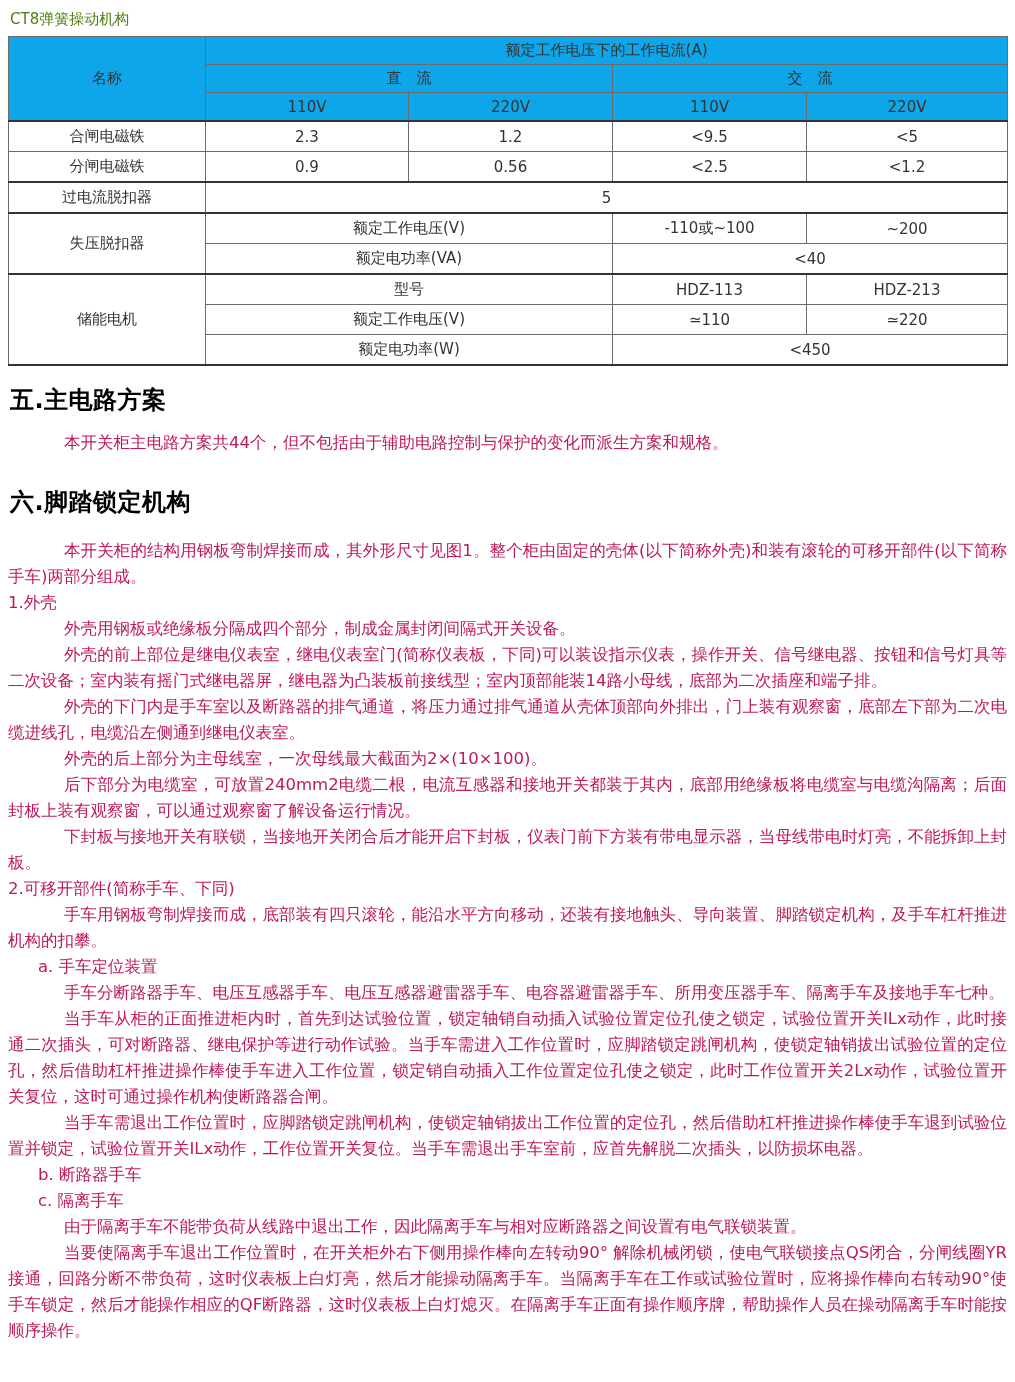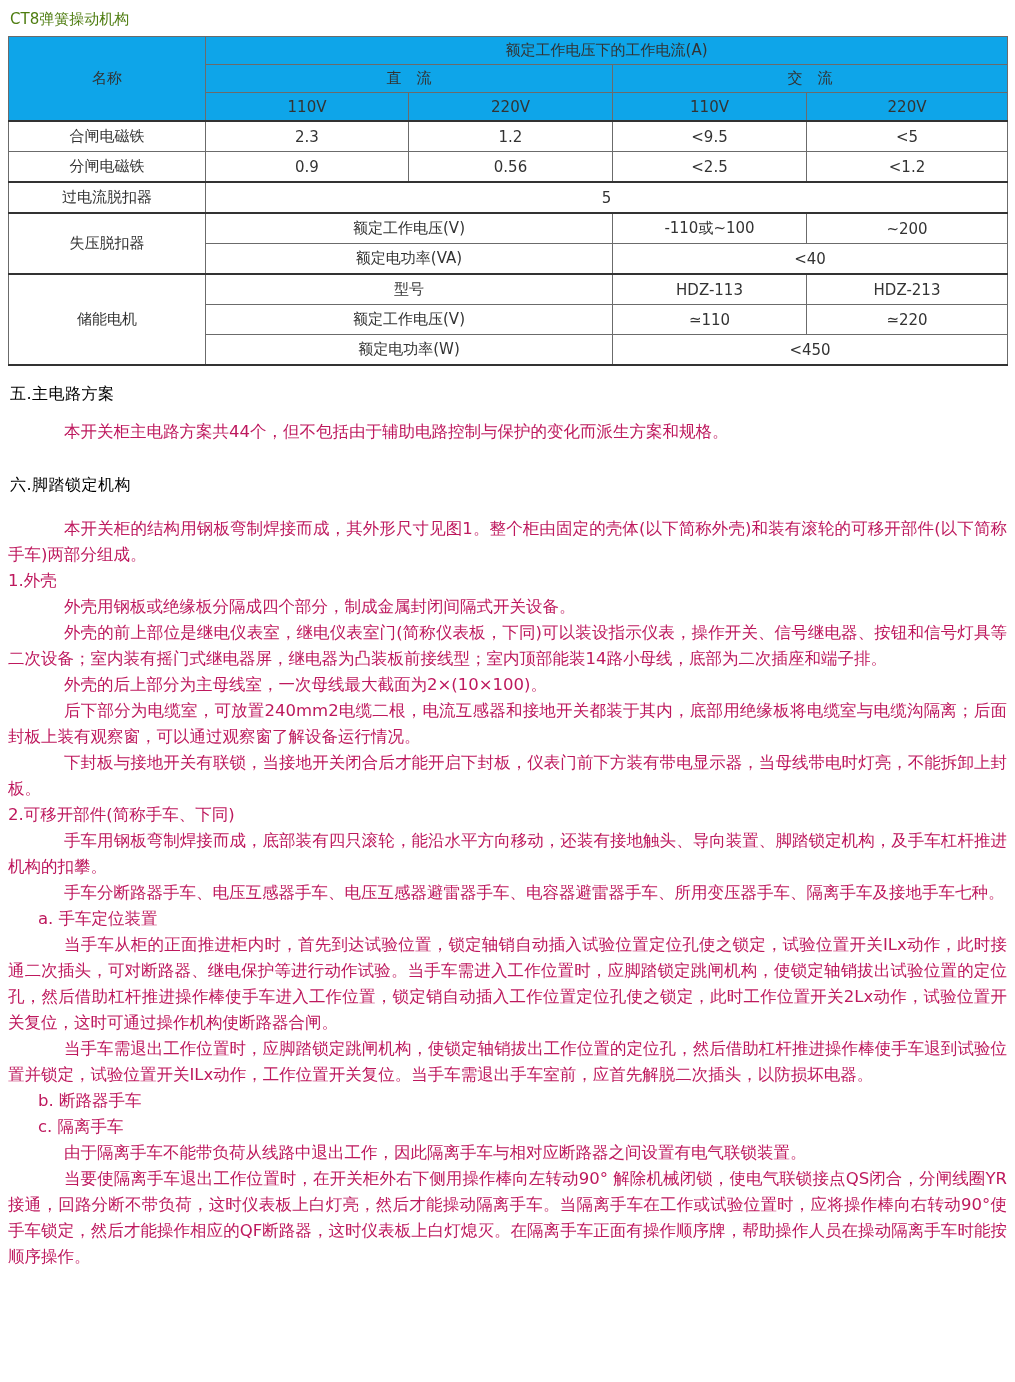--- a/index.html
+++ b/index.html
@@ -41,22 +41,22 @@
     background: #0ea5e9;
     height: 27px;
   }
   table.spec tr.gsep td {
     border-top: 2px solid #333333;
   }
   .wide-label {
     letter-spacing: 0;
   }
   h2.sec {
-    font-size: 16px;
-    font-weight: normal;
+    font-size: 24px;
+    font-weight: bold;
     color: #000000;
     margin: 18px 0 0 2px;
     letter-spacing: 0.5px;
   }
   h2.sec.second {
     margin-top: 30px;
   }
   .body-text {
     margin-top: 14px;
   }
@@ -157,27 +157,28 @@
   <div class="body-text">
     <p class="para ind">本开关柜主电路方案共44个，但不包括由于辅助电路控制与保护的变化而派生方案和规格。</p>
   </div>
 
   <h2 class="sec second">六.脚踏锁定机构</h2>
   <div class="body-text-main">
     <p class="para ind">本开关柜的结构用钢板弯制焊接而成，其外形尺寸见图1。整个柜由固定的壳体(以下简称外壳)和装有滚轮的可移开部件(以下简称手车)两部分组成。</p>
     <p class="para plain">1.外壳</p>
     <p class="para ind">外壳用钢板或绝缘板分隔成四个部分，制成金属封闭间隔式开关设备。</p>
     <p class="para ind">外壳的前上部位是继电仪表室，继电仪表室门(简称仪表板，下同)可以装设指示仪表，操作开关、信号继电器、按钮和信号灯具等二次设备；室内装有摇门式继电器屏，继电器为凸装板前接线型；室内顶部能装14路小母线，底部为二次插座和端子排。</p>
+    <p class="para ind">外壳的下门内是手车室以及断路器的排气通道，将压力通过排气通道从壳体顶部向外排出，门上装有观察窗，底部左下部为二次电缆进线孔，电缆沿左侧通到继电仪表室。</p>
     <p class="para ind">外壳的后上部分为主母线室，一次母线最大截面为2×(10×100)。</p>
     <p class="para ind">后下部分为电缆室，可放置240mm2电缆二根，电流互感器和接地开关都装于其内，底部用绝缘板将电缆室与电缆沟隔离；后面封板上装有观察窗，可以通过观察窗了解设备运行情况。</p>
     <p class="para ind">下封板与接地开关有联锁，当接地开关闭合后才能开启下封板，仪表门前下方装有带电显示器，当母线带电时灯亮，不能拆卸上封板。</p>
     <p class="para plain">2.可移开部件(简称手车、下同)</p>
     <p class="para ind">手车用钢板弯制焊接而成，底部装有四只滚轮，能沿水平方向移动，还装有接地触头、导向装置、脚踏锁定机构，及手车杠杆推进机构的扣攀。</p>
+    <p class="para plain letter">a. 手车定位装置</p>
     <p class="para ind">手车分断路器手车、电压互感器手车、电压互感器避雷器手车、电容器避雷器手车、所用变压器手车、隔离手车及接地手车七种。</p>
-    <p class="para plain letter">a. 手车定位装置</p>
     <p class="para ind">当手车从柜的正面推进柜内时，首先到达试验位置，锁定轴销自动插入试验位置定位孔使之锁定，试验位置开关ILx动作，此时接通二次插头，可对断路器、继电保护等进行动作试验。当手车需进入工作位置时，应脚踏锁定跳闸机构，使锁定轴销拔出试验位置的定位孔，然后借助杠杆推进操作棒使手车进入工作位置，锁定销自动插入工作位置定位孔使之锁定，此时工作位置开关2Lx动作，试验位置开关复位，这时可通过操作机构使断路器合闸。</p>
     <p class="para ind">当手车需退出工作位置时，应脚踏锁定跳闸机构，使锁定轴销拔出工作位置的定位孔，然后借助杠杆推进操作棒使手车退到试验位置并锁定，试验位置开关ILx动作，工作位置开关复位。当手车需退出手车室前，应首先解脱二次插头，以防损坏电器。</p>
     <p class="para plain letter">b. 断路器手车</p>
     <p class="para plain letter">c. 隔离手车</p>
     <p class="para ind">由于隔离手车不能带负荷从线路中退出工作，因此隔离手车与相对应断路器之间设置有电气联锁装置。</p>
     <p class="para ind">当要使隔离手车退出工作位置时，在开关柜外右下侧用操作棒向左转动90° 解除机械闭锁，使电气联锁接点QS闭合，分闸线圈YR接通，回路分断不带负荷，这时仪表板上白灯亮，然后才能操动隔离手车。当隔离手车在工作或试验位置时，应将操作棒向右转动90°使手车锁定，然后才能操作相应的QF断路器，这时仪表板上白灯熄灭。在隔离手车正面有操作顺序牌，帮助操作人员在操动隔离手车时能按顺序操作。</p>
 
   </div>
 
 </div>

